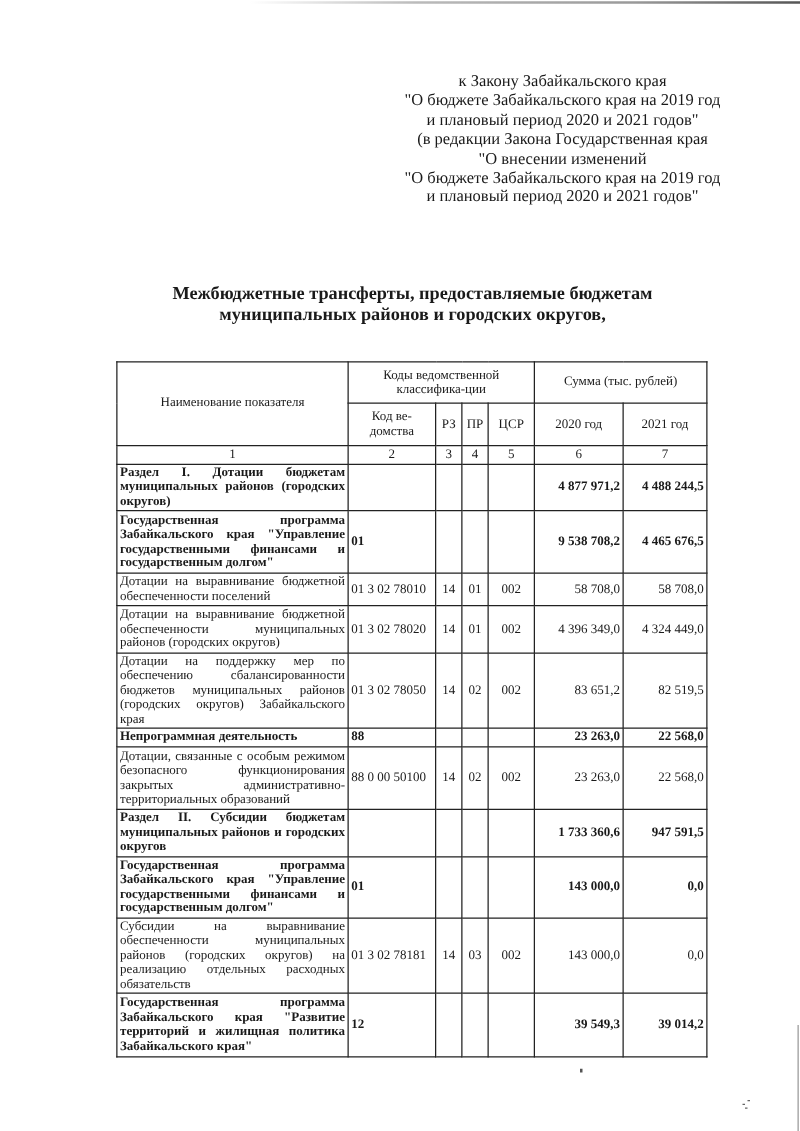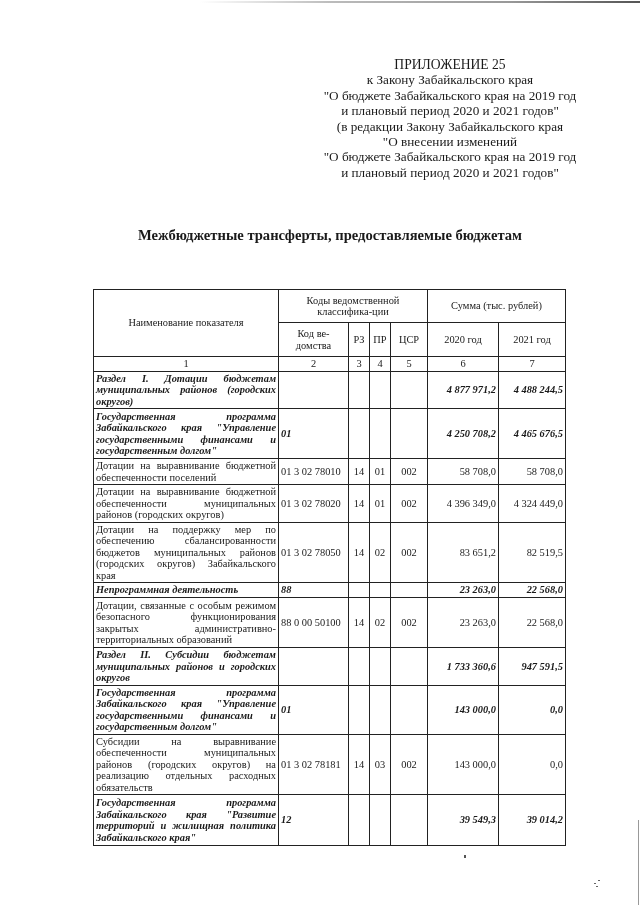--- a/index.html
+++ b/index.html
@@ -38,44 +38,44 @@
   table.budget th { text-align: center; }
   .c1 { width: 185px; } .c2 { width: 70px; } .c3 { width: 21px; } .c4 { width: 21px; }
   .c5 { width: 37px; } .c6 { width: 71px; } .c7 { width: 67px; }
   .hdr-top th { height: 30px; }
   .hdr-sub th { height: 31px; }
   .num-row td { text-align: center; height: 9px; padding: 0 2px; font-size: 10.4px; }
   td.name { text-align: justify; text-align-last: left; }
   td.code { text-align: left; }
   td.ctr { text-align: center; }
   td.amt { text-align: right; }
-  tr.bold td { font-weight: bold; font-style: italic; }
+  tr.bold td { font-weight: bold; }
   .mark1 { position: absolute; left: 464px; top: 855px; width: 2px; height: 3px; background: #555; }
   .mark2 { position: absolute; left: 594px; top: 880px; width: 10px; height: 8px; }
   .mark2 span { position: absolute; width: 2px; height: 1px; background: #666; }
 </style>
 </head>
 <body>
 
 <div class="scan-top"></div>
 <div class="scan-right"></div>
 
 <div class="appendix">
-  <div class="title">ПРИЛОЖЕНИЕ 25</div>
   <div>к Закону Забайкальского края</div>
   <div>"О бюджете Забайкальского края на 2019 год</div>
   <div>и плановый период 2020 и 2021 годов"</div>
-  <div>(в редакции Закону Забайкальского края</div>
+  <div>(в редакции Закона Государственная края</div>
   <div>"О внесении изменений</div>
   <div>"О бюджете Забайкальского края на 2019 год</div>
   <div>и плановый период 2020 и 2021 годов"</div>
 </div>
 
 <div class="doc-title">
   <div>Межбюджетные трансферты, предоставляемые бюджетам</div>
+  <div>муниципальных районов и городских округов,</div>
 </div>
 
 <table class="budget">
   <colgroup>
     <col class="c1">
       <col class="c2">
       <col class="c3">
       <col class="c4">
       <col class="c5">
       <col class="c6">
@@ -114,21 +114,21 @@
         <td class="ctr"></td>
         <td class="amt">4 877 971,2</td>
         <td class="amt">4 488 244,5</td>
       </tr>
       <tr class="bold">
         <td class="name" style="height: 47px;">Государственная программа Забайкальского края "Управление государственными финансами и государственным долгом"</td>
         <td class="code">01</td>
         <td class="ctr"></td>
         <td class="ctr"></td>
         <td class="ctr"></td>
-        <td class="amt">4 250 708,2</td>
+        <td class="amt">9 538 708,2</td>
         <td class="amt">4 465 676,5</td>
       </tr>
       <tr>
         <td class="name" style="height: 22px;">Дотации на выравнивание бюджетной обеспеченности поселений</td>
         <td class="code">01 3 02 78010</td>
         <td class="ctr">14</td>
         <td class="ctr">01</td>
         <td class="ctr">002</td>
         <td class="amt">58 708,0</td>
         <td class="amt">58 708,0</td>

